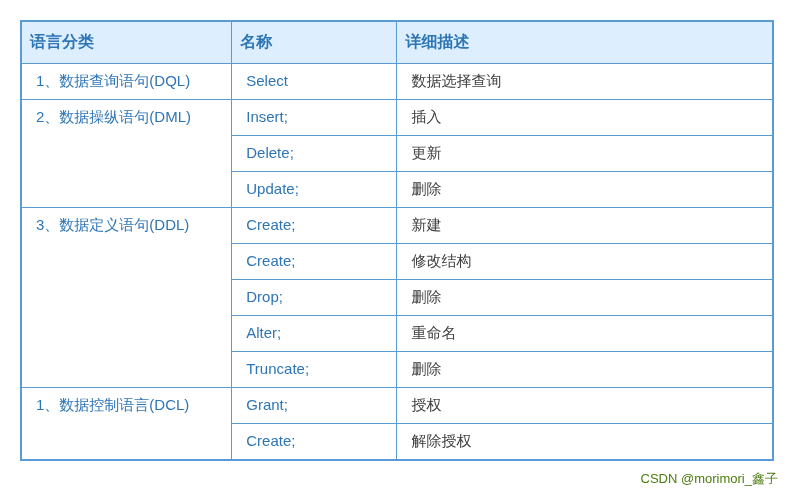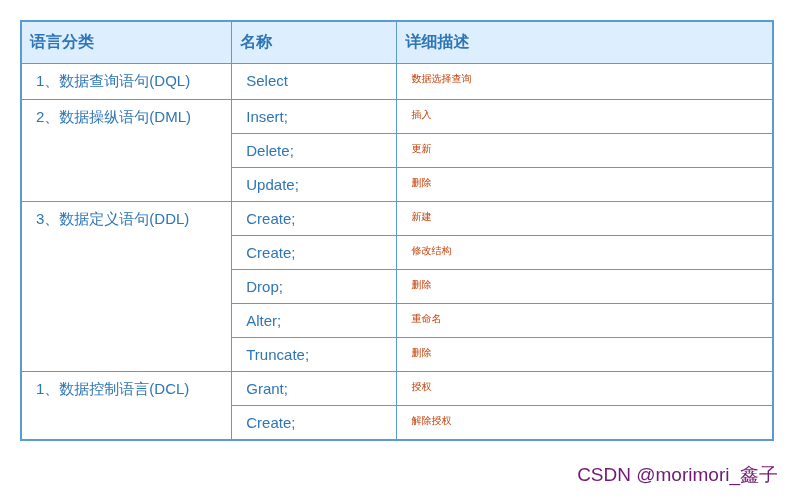--- a/index.html
+++ b/index.html
@@ -54,30 +54,30 @@
       font-size: 15px;
       vertical-align: top;
     }
 
     td.col-name {
       color: #2e75b6;
       font-size: 15px;
     }
 
     td.col-detail {
-      color: #c2410c;
-      font-size: 10px;
+      color: #404040;
+      font-size: 15px;
     }
 
     .watermark {
       position: fixed;
       bottom: 12px;
       right: 16px;
-      font-size: 19px;
-      color: #701a75;
+      font-size: 13px;
+      color: #4d7c0f;
       font-family: Arial, sans-serif;
     }
 
     col.col1 { width: 28%; }
     col.col2 { width: 22%; }
     col.col3 { width: 50%; }
   </style>
 </head>
 <body>
 

